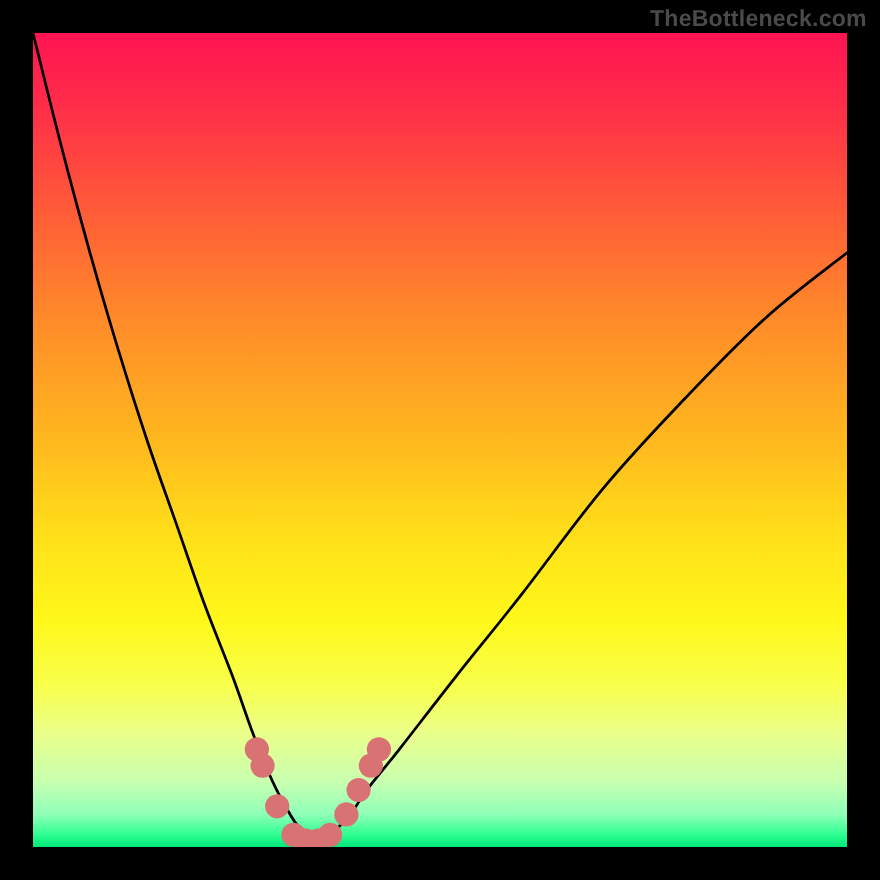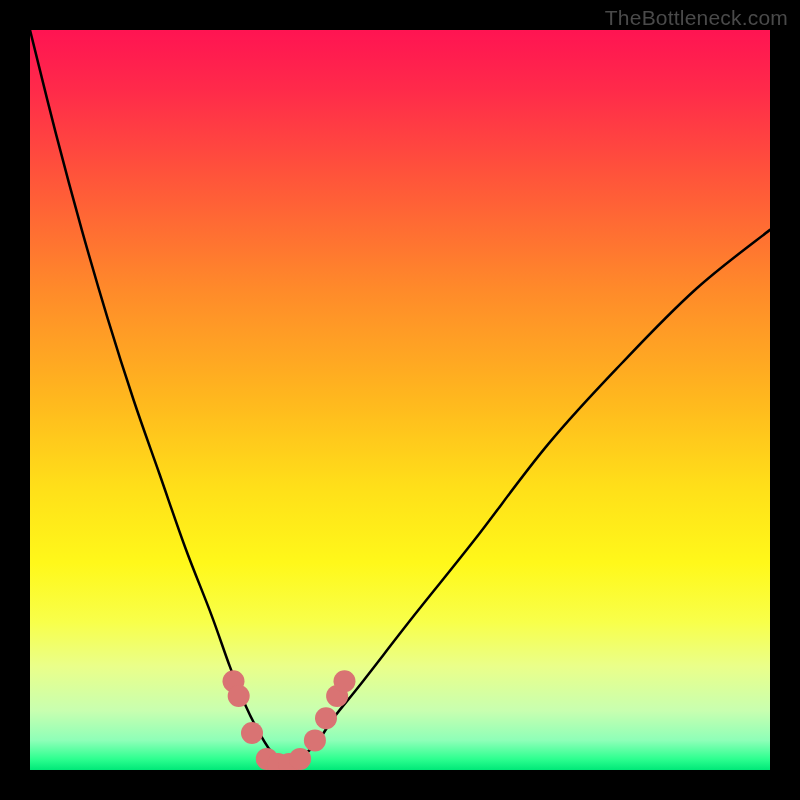--- a/index.html
+++ b/index.html
@@ -25,21 +25,21 @@
     top: 0;
     right: 0;
     bottom: 0;
   }
   .watermark {
     position: absolute;
     top: 6px;
     right: 12px;
     font-size: 21px;
     color: #4a4a4a;
-    font-weight: 400;
+    font-weight: 700;
     letter-spacing: 0.2px;
   }
   svg.curve {
     position: absolute;
     left: 0;
     top: 0;
     width: 740px;
     height: 740px;
   }
 </style>

